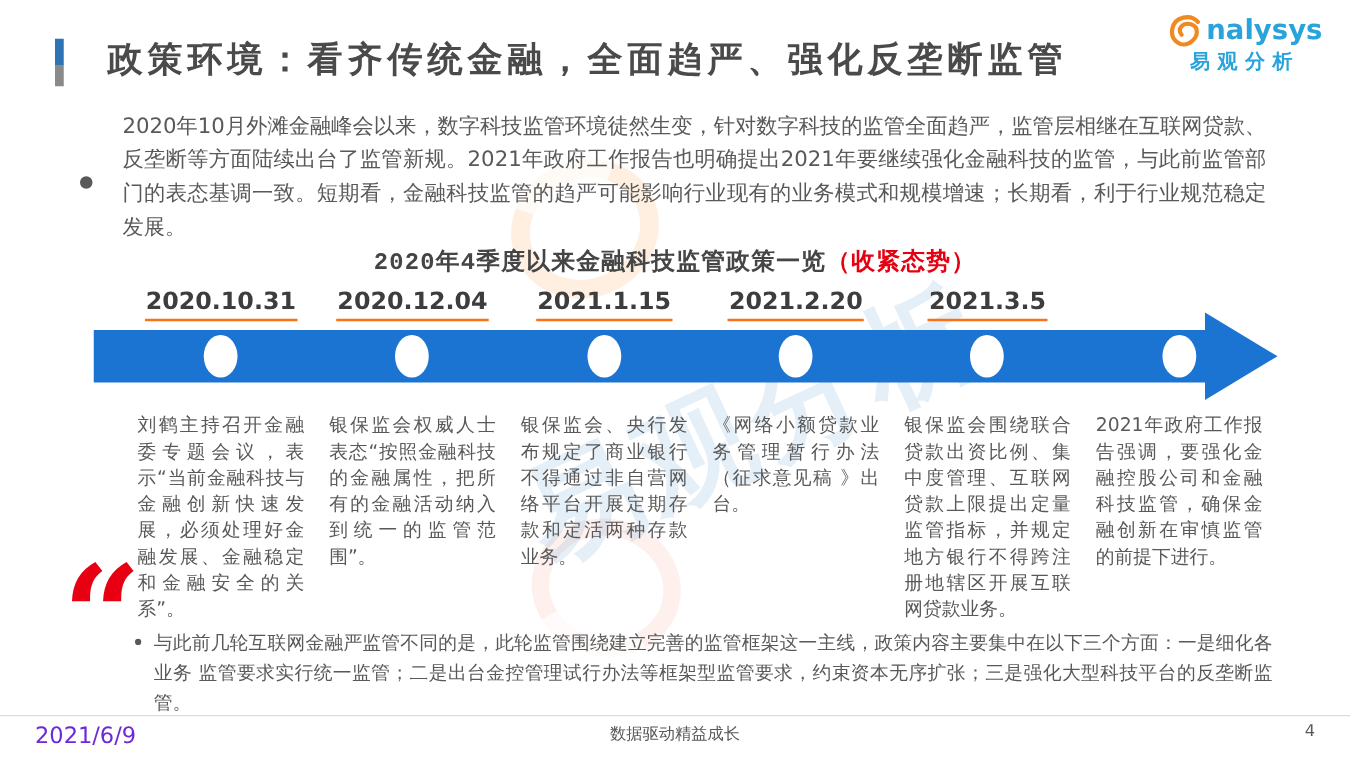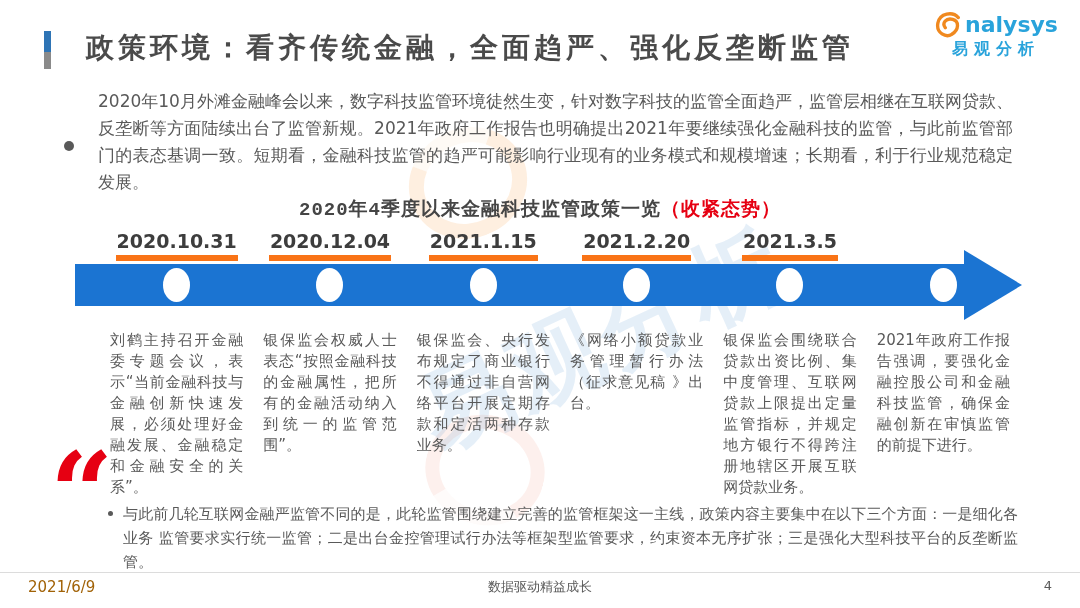--- a/index.html
+++ b/index.html
@@ -44,21 +44,21 @@
 
   
   .tl-title { left:0; top:196px; width:1080px; text-align:center;
     font-size:19px; font-weight:bold; color:#454545; letter-spacing:1px;font-family:Liberation Mono, monospace; }
   .tl-title .hl { color:#e60012; }
 
   .tl-grid { left:100px; width:920px; display:grid;
     grid-template-columns:repeat(6,1fr); }
   .tl-dates { top:230px; }
   .tl-date { text-align:center; font-size:19px; font-weight:bold; color:#3d3d3d; }
-  .tl-date span { display:inline-block; border-bottom:6px solid #f97316; padding:0 1px 3px; }
+  .tl-date span { display:inline-block; border-bottom:2px solid #f97316; padding:0 1px 3px; }
 
   .tl-arrow-body { left:75px; top:264px; width:890px; height:42px; background:#1b74d2; }
   .tl-arrow-tip { left:964px; top:250px; width:0; height:0;
     border-top:35px solid transparent; border-bottom:35px solid transparent;
     border-left:58px solid #1b74d2; }
   .tl-dots { top:268px; }
   .tl-dot { width:27px; height:34px; border-radius:50%; background:#ffffff; margin:0 auto; }
 
   .tl-events { top:330px; }
   .tl-event { padding:0 10px; font-size:15px; line-height:1.4;
@@ -67,21 +67,21 @@
   
   .quote-mark { left:50px; top:438px; font-family:"DejaVu Serif","Liberation Serif",serif;
     font-size:110px; font-weight:bold; color:#e60012; line-height:1; }
   .summary { left:108px; top:502px; width:912px; display:flex; }
   .summary-bullet { width:5px; height:5px; border-radius:50%; background:#595959;
     margin:9px 10px 0 0; flex:none; }
   .summary-text { font-size:15px; line-height:1.6; color:#595959; text-align:justify; width:895px; }
 
   
   .footer-line { left:0; top:572px; width:1080px; border-top:1px solid #dcdcdc; }
-  .footer-date { left:28px; top:578px; font-size:15px; color:#a16207; }
+  .footer-date { left:28px; top:578px; font-size:18px; color:#6d28d9; }
   .footer-slogan { left:0; top:578px; width:1080px; text-align:center; font-size:13px; color:#595959; }
   .footer-page { right:28px; top:578px; font-size:13px; color:#595959; }
 </style>
 </head>
 <body>
 
 <div class="slide">
 
   <div class="wm wm-ring1"></div>
   <div class="wm wm-ring2"></div>

